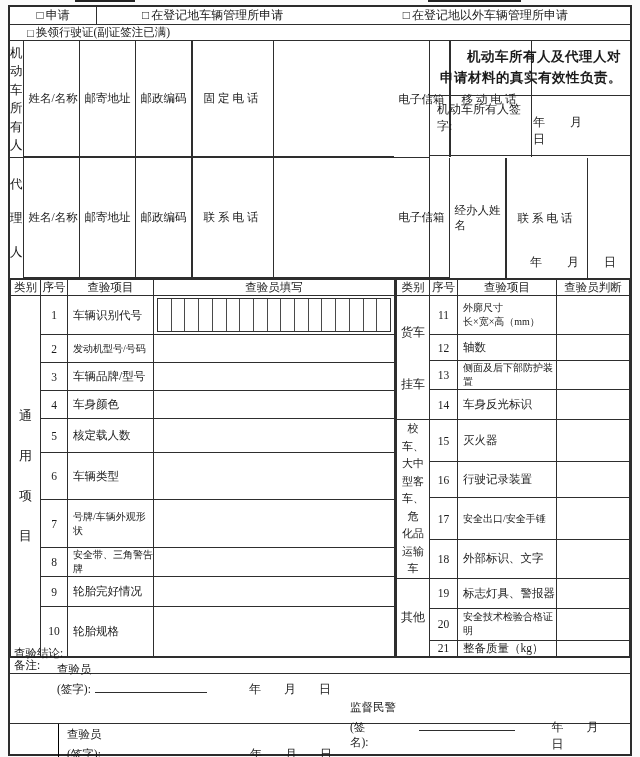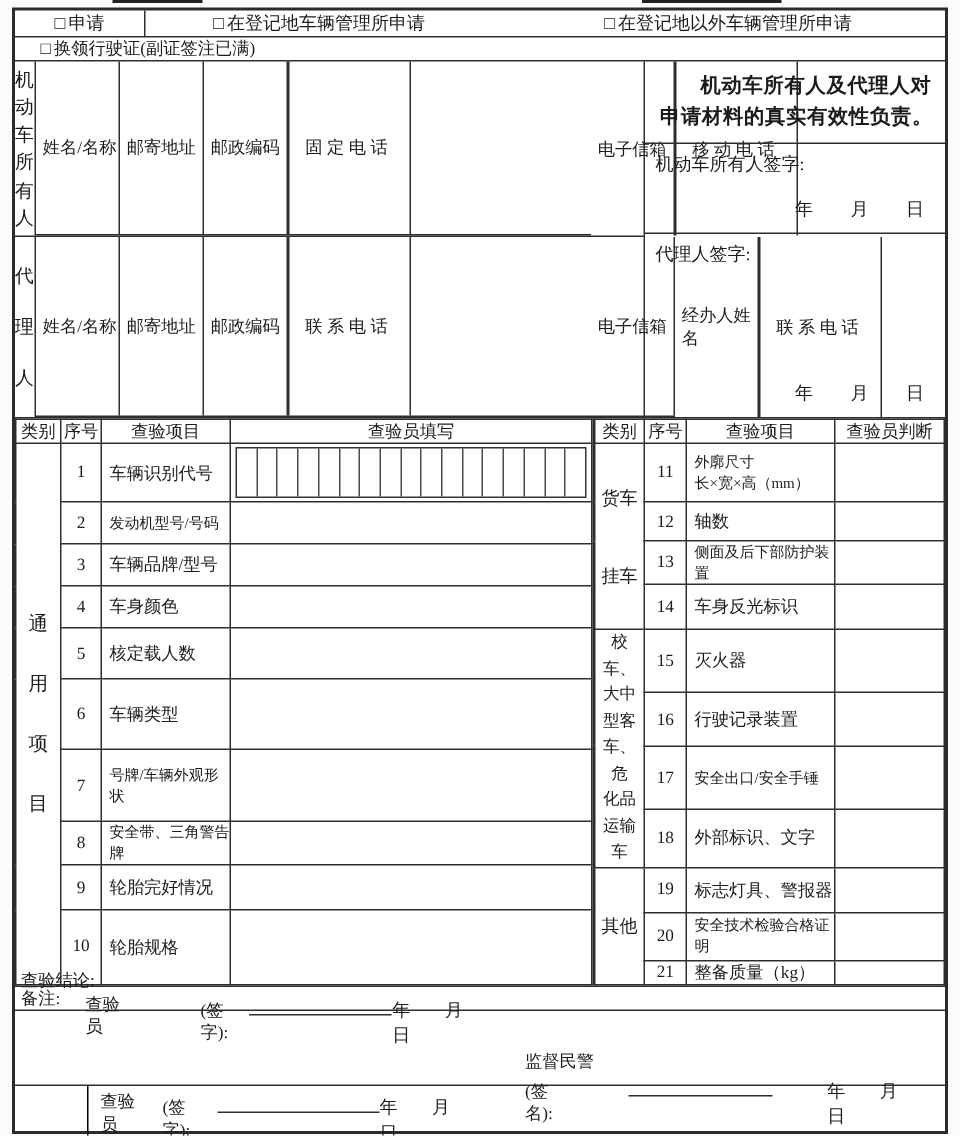--- a/index.html
+++ b/index.html
@@ -35,21 +35,21 @@
   .frow:last-child { border-bottom:none; }
   .flabel { width:56px; border-right:1px solid #2e2e2e; display:flex; align-items:center; padding-left:5px; font-size:11.5px; }
   .fval { flex:1; }
   .fplabel { width:82px; border-left:1px solid #2e2e2e; border-right:1px solid #2e2e2e;
              display:flex; align-items:center; justify-content:center; font-size:11.5px; letter-spacing:3px; }
   .fpval { width:120px; }
 
   .mid-right { flex:1; display:flex; flex-direction:column; }
   .stmt { height:55px; border-bottom:1px solid #2e2e2e; font-weight:bold; font-size:13.5px;
           line-height:1.55; text-indent:2em; padding:6px 8px 0 10px; letter-spacing:.5px; }
-  .osign { height:60px; border-bottom:1px solid #2e2e2e; display:flex; flex-direction:column; }
+  .osign { height:60px; border-bottom:1px solid #2e2e2e; display:flex; flex-direction:row; }
   .asign { flex:1; display:flex; flex-direction:column; }
   .signlab { font-size:12px; padding:5px 0 0 7px; }
   .sdate { margin:auto 14px 7px auto; word-spacing:22px; font-size:12px; }
 
   
   .tables { height:456px; display:flex; }
   .tbl-l { width:386px; border-right:1px solid #2e2e2e; }
   .tbl-r { flex:1; }
   table { border-collapse:collapse; table-layout:fixed; width:100%; height:100%; }
   td { border:1px solid #2e2e2e; padding:0; font-size:11.5px; vertical-align:middle; }
@@ -64,21 +64,21 @@
   .cat-other { font-size:12px; }
   .vinwrap { display:flex; height:34px; margin:2px 3px; border:1px solid #333; }
   .vin-cell { flex:1; }
   .vin-cell:not(:last-child) { border-right:1px solid #4a4a4a; }
 
   
   .remarks { height:35px; display:flex; align-items:center; padding-left:4px; font-size:11.5px; }
   .concl { height:50px; padding-top:2px; display:flex; flex-direction:column;justify-content:center; }
   .concl-title { font-size:11.5px; margin-left:4px; }
   .sigcols { display:flex; flex:1; }
-  .sg1 { width:335px; display:flex; flex-direction:row; }
+  .sg1 { width:335px; display:flex; flex-direction:column; }
   .sg2 { flex:1; display:flex; flex-direction:column;margin-top:38px; }
   .sglabel { font-size:11.5px; margin:1px 0 0 47px; }
   .sg2 .sglabel { margin-left:5px; }
   .sgline { display:flex; align-items:baseline; margin:4px 0 0 47px; font-size:11.5px; }
   .sg2 .sgline { margin-left:5px;gap:36px; }
   .uline { display:inline-block; width:112px; border-bottom:1px solid #2e2e2e; height:11px; margin-left:4px; }
   .sgdate { margin-left:auto; word-spacing:20px; padding-right:14px; font-size:12px; }
   .sg2 .sgdate { padding-right:8px; }
   .recheck { flex:1; display:flex; }
   .rc-label { width:49px; border-right:1px solid #000000; display:flex; align-items:center; justify-content:center; font-size:12px; }
@@ -178,21 +178,20 @@
         </div>
       </div>
     </div>
     <div class="mid-right">
       <div class="stmt">机动车所有人及代理人对申请材料的真实有效性负责。</div>
       <div class="osign">
         <div class="signlab">机动车所有人签字:</div>
         <div class="sdate">年 月 日</div>
       </div>
       <div class="asign">
-        <div class="signlab">代理人签字:</div>
         <div class="sdate">年 月 日</div>
       </div>
     </div>
   </div>
 
   <div class="tables bb">
     <div class="tbl-l">
       <table>
         <colgroup>
             <col style="width:30px">

